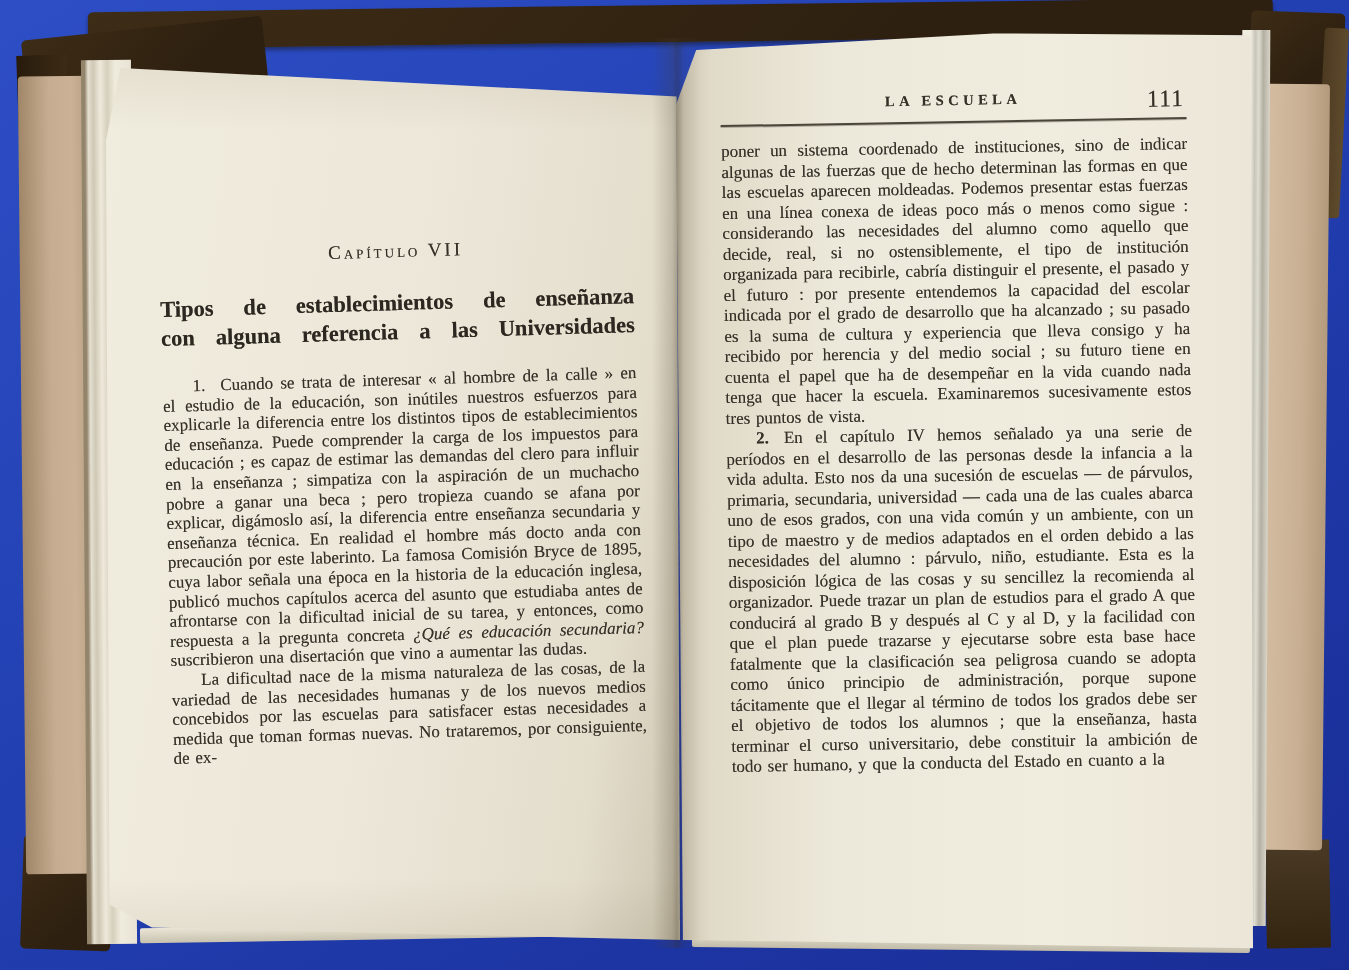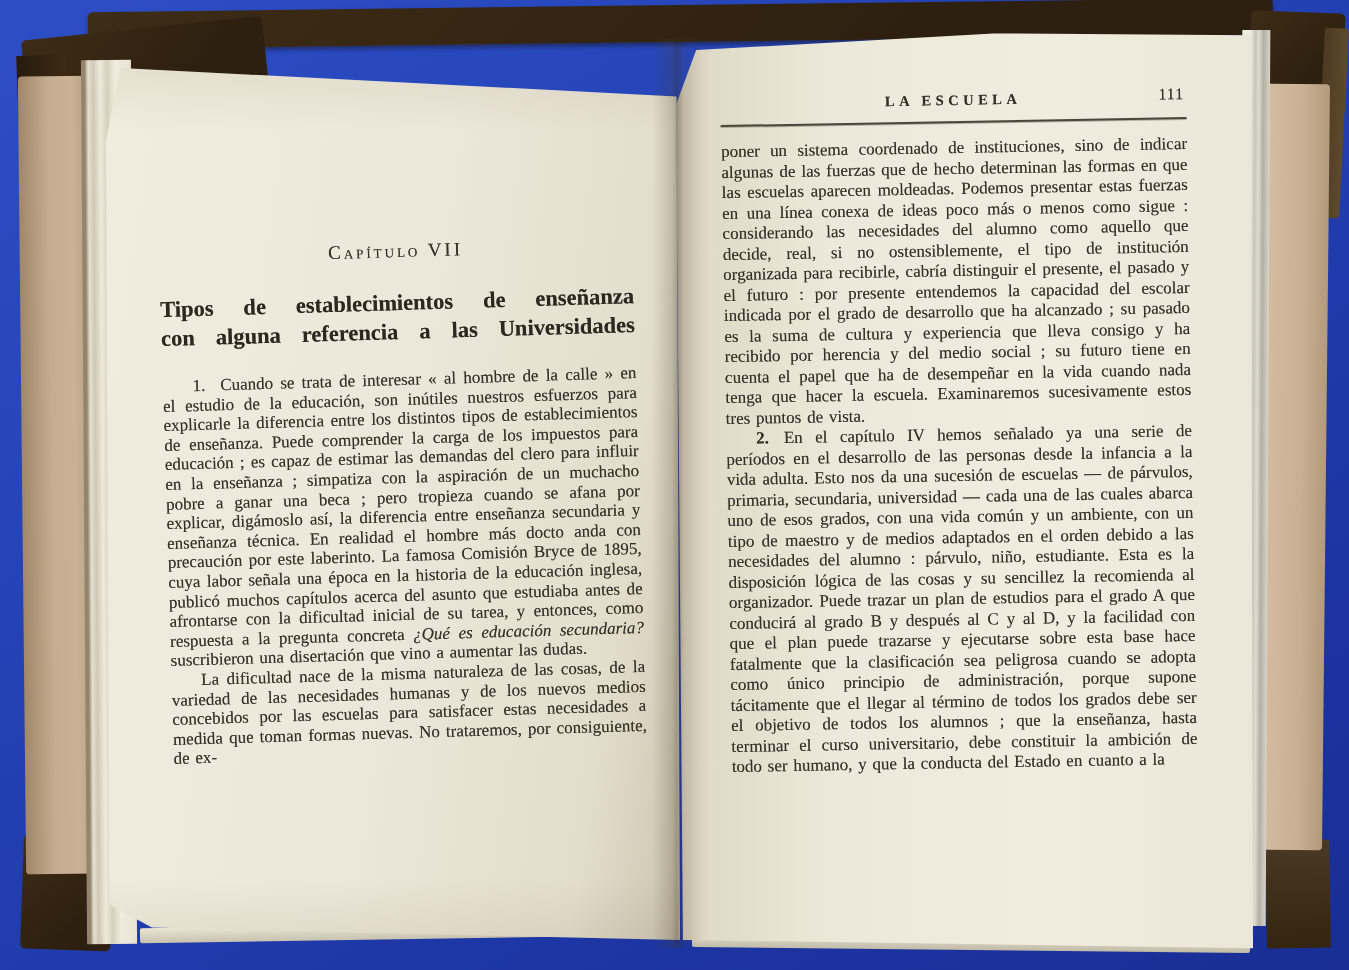--- a/index.html
+++ b/index.html
@@ -70,21 +70,21 @@
   .body-par { margin:0; text-align:justify; font-size:17px; word-spacing:1.5px; }
   .left-text .body-par  { line-height:19.6px; }
   .right-text .body-par { line-height:20.5px; }
   .indent { text-indent:30px; }
   .pnum { margin-right:15px; }
   .pnum.bold { font-weight:bold; }
   .it { font-style:italic; }
   .running-row { position:relative; height:24px; }
   .running-header { position:absolute; left:0; right:0; text-align:center;
                     font-size:14.5px; font-weight:bold; letter-spacing:4.5px; }
-  .pageno { position:absolute; right:2px; top:-3px; font-size:16px; letter-spacing:1px;text-align:center; }
+  .pageno { position:absolute; right:2px; top:-3px; font-size:24px; letter-spacing:1px;text-align:center; }
   .header-rule { height:2px; background:#4b453a; margin:5px 0 15px 0;
                  box-shadow:0 1px 0 rgba(75,69,58,0.35); }
 </style>
 </head>
 <body>
 
 <div class="stage">
 
   <div class="abs leather cover-top"></div>
   <div class="abs leather cover-tl"></div>

